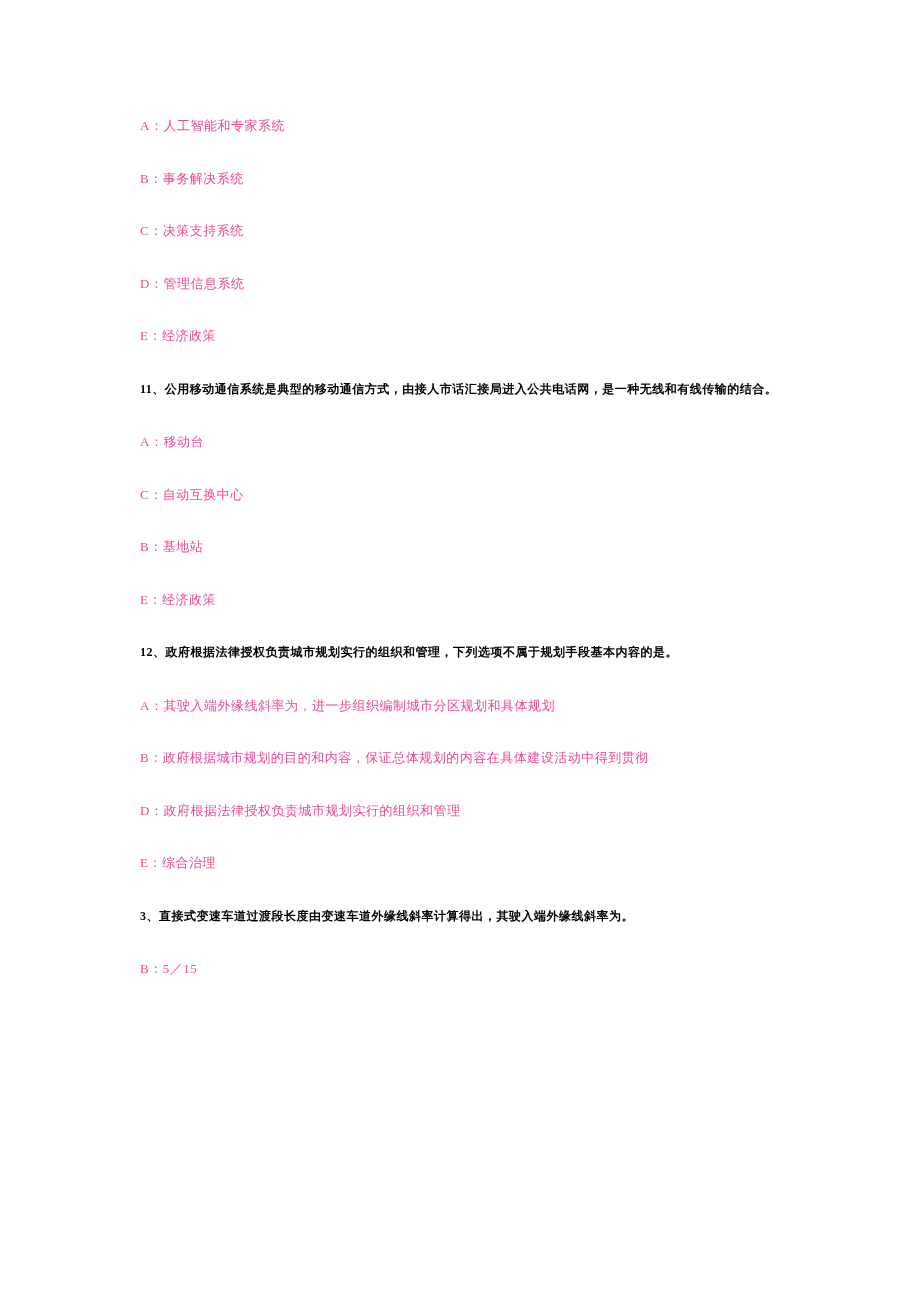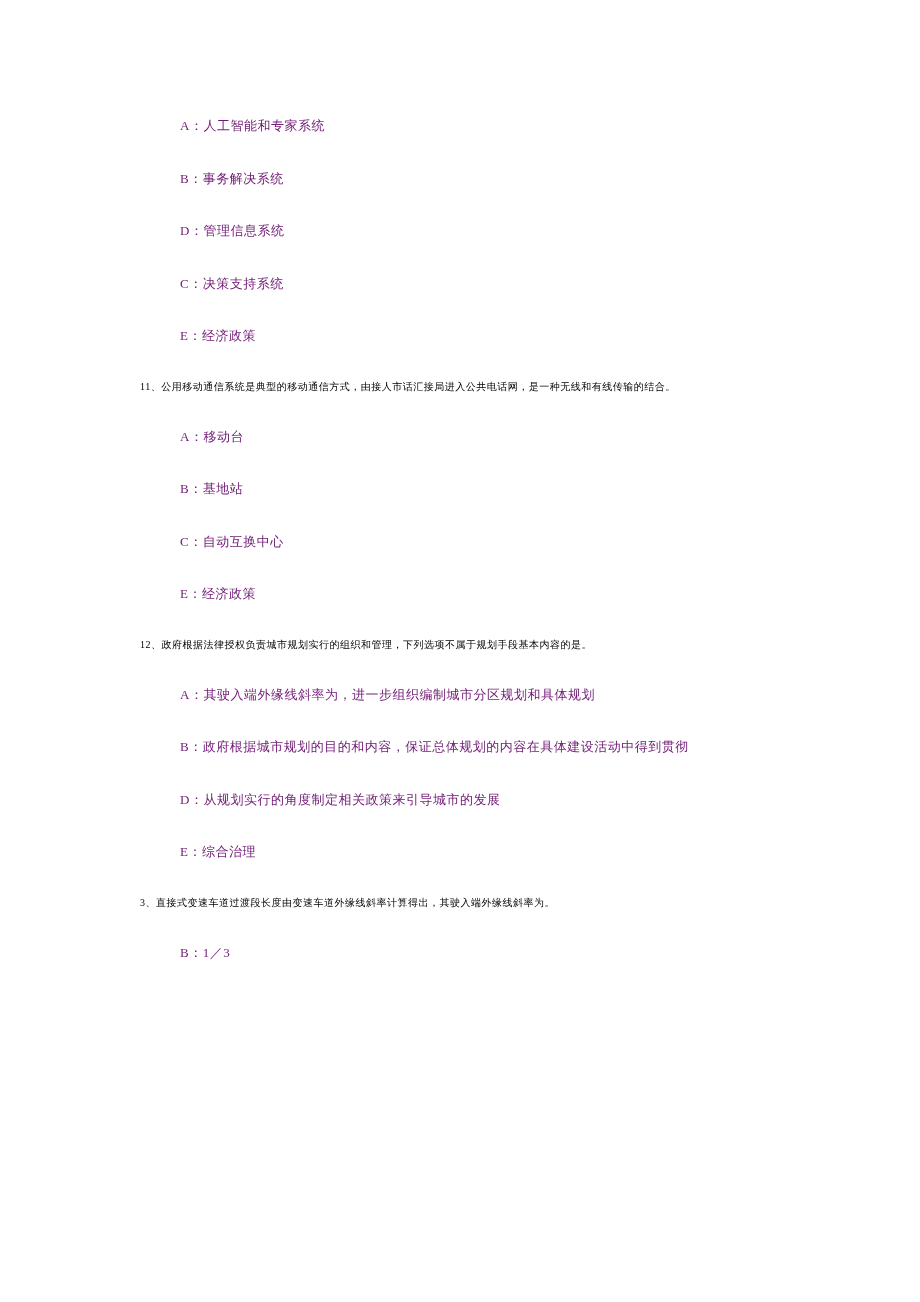--- a/index.html
+++ b/index.html
@@ -8,54 +8,54 @@
       background: #ffffff;
       font-family: "SimSun", "宋体", serif;
       width: 920px;
     }
     .page {
       padding: 110px 130px 100px 140px;
       box-sizing: border-box;
     }
     .option {
       font-size: 13px;
-      color: #701a75;
+      color: #ec4899;
       line-height: 2.5;
       margin-bottom: 20px;
       letter-spacing: 0.5px;
-      margin-left: 40px;
     }
     .question-stem {
-      font-size: 10px;
+      font-size: 12px;
       color: #000;
       line-height: 2.8;
       margin-bottom: 20px;
       margin-top: 4px;
       letter-spacing: 0.5px;
+      font-weight: bold;
     }
   </style>
 </head>
 <body>
 
 <div class="page">
 
   <div class="option">A：人工智能和专家系统</div>
   <div class="option">B：事务解决系统</div>
+  <div class="option">C：决策支持系统</div>
   <div class="option">D：管理信息系统</div>
-  <div class="option">C：决策支持系统</div>
   <div class="option">E：经济政策</div>
 
   <div class="question-stem">11、公用移动通信系统是典型的移动通信方式，由接人市话汇接局进入公共电话网，是一种无线和有线传输的结合。</div>
   <div class="option">A：移动台</div>
+  <div class="option">C：自动互换中心</div>
   <div class="option">B：基地站</div>
-  <div class="option">C：自动互换中心</div>
   <div class="option">E：经济政策</div>
 
   <div class="question-stem">12、政府根据法律授权负责城市规划实行的组织和管理，下列选项不属于规划手段基本内容的是。</div>
   <div class="option">A：其驶入端外缘线斜率为，进一步组织编制城市分区规划和具体规划</div>
   <div class="option">B：政府根据城市规划的目的和内容，保证总体规划的内容在具体建设活动中得到贯彻</div>
-  <div class="option">D：从规划实行的角度制定相关政策来引导城市的发展</div>
+  <div class="option">D：政府根据法律授权负责城市规划实行的组织和管理</div>
   <div class="option">E：综合治理</div>
 
   <div class="question-stem">3、直接式变速车道过渡段长度由变速车道外缘线斜率计算得出，其驶入端外缘线斜率为。</div>
-  <div class="option">B：1／3</div>
+  <div class="option">B：5／15</div>
 
 </div>
 
 </body></html>

